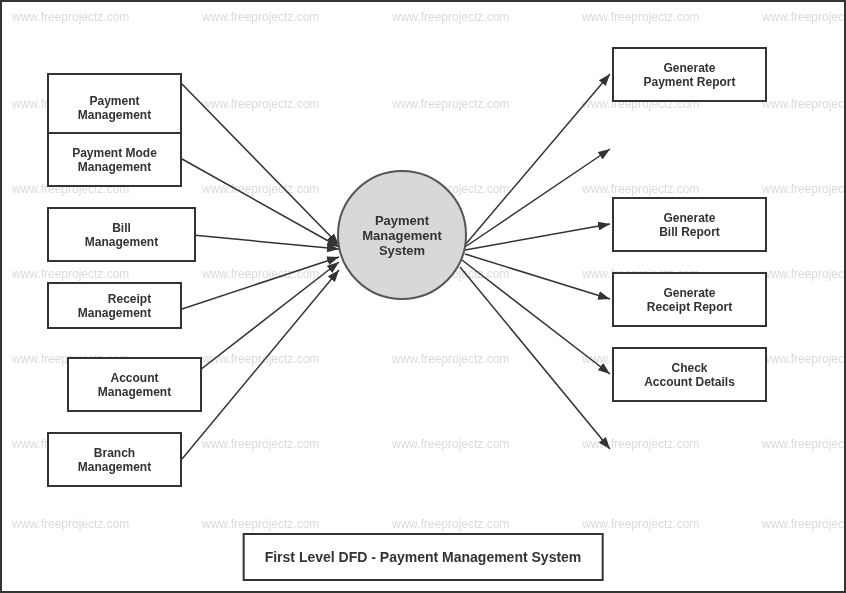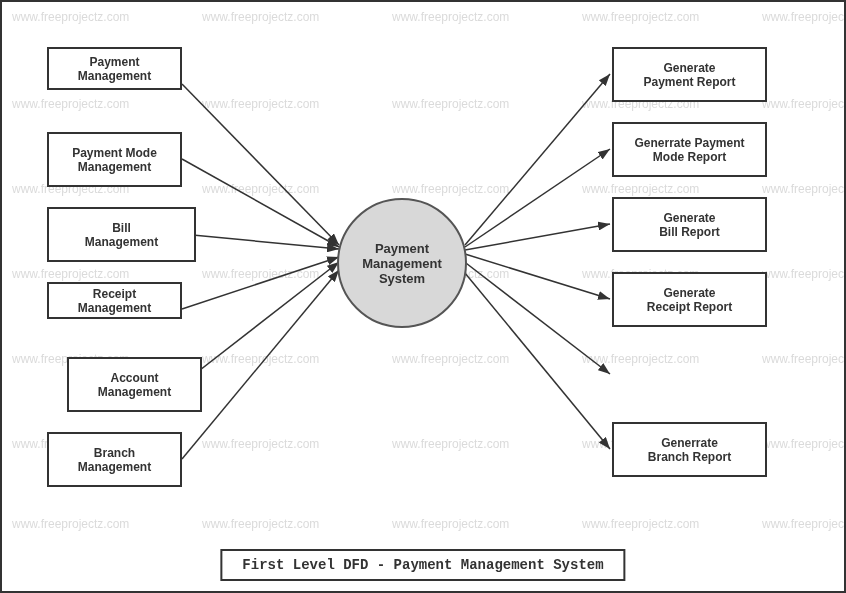--- a/index.html
+++ b/index.html
@@ -71,27 +71,26 @@
       pointer-events: none;
     }
     
     .caption-box {
       position: absolute;
       bottom: 10px;
       left: 50%;
       transform: translateX(-50%);
       border: 2px solid #333;
       background: #fff;
-      padding: 6px 20px;
+      padding: 14px 20px;
       font-size: 14px;
       font-weight: bold;
       color: #333;
       white-space: nowrap;
       z-index: 20;
-      font-family: Liberation Mono, monospace;
     }
   </style>
 </head>
 <body>
 
 <div class="main-container">
 
   <div class="watermark" style="top:8px;left:10px;">www.freeprojectz.com</div>
   <div class="watermark" style="top:8px;left:200px;">www.freeprojectz.com</div>
   <div class="watermark" style="top:8px;left:390px;">www.freeprojectz.com</div>
@@ -159,57 +158,54 @@
 
     <line x1="463" y1="248" x2="608" y2="222" stroke="#333" stroke-width="1.5" marker-end="url(#arrowhead)"></line>
 
     <line x1="463" y1="252" x2="608" y2="297" stroke="#333" stroke-width="1.5" marker-end="url(#arrowhead)"></line>
 
     <line x1="460" y1="258" x2="608" y2="372" stroke="#333" stroke-width="1.5" marker-end="url(#arrowhead)"></line>
 
     <line x1="458" y1="265" x2="608" y2="447" stroke="#333" stroke-width="1.5" marker-end="url(#arrowhead)"></line>
   </svg>
 
-  <div class="dfd-box" style="top:45px;left:45px;width:135px;height:43px;">
+  <div class="dfd-box" style="top:71px;left:45px;width:135px;height:70px;">
     <span>Payment
 Management</span>
   </div>
   <div class="dfd-box" style="top:130px;left:45px;width:135px;height:55px;">
     <span>Payment Mode<br>Management</span>
   </div>
   <div class="dfd-box" style="top:205px;left:45px;width:149px;height:55px;">
     <span>Bill<br>Management</span>
   </div>
-  <div class="dfd-box" style="top:280px;left:45px;width:135px;height:37px;">
+  <div class="dfd-box" style="top:280px;left:45px;width:135px;height:47px;text-align:right;">
     <span>Receipt<br>Management</span>
   </div>
   <div class="dfd-box" style="top:355px;left:45px;width:135px;height:55px;margin-left:20px;">
     <span>Account<br>Management</span>
   </div>
   <div class="dfd-box" style="top:430px;left:45px;width:135px;height:55px;">
     <span>Branch<br>Management</span>
   </div>
 
-  <div class="center-circle" style="left:335px;top:196px;transform:none;">
+  <div class="center-circle" style="left:335px;top:168px;transform:none;">
     <span>Payment Management System</span>
   </div>
 
   <div class="dfd-box" style="top:45px;left:610px;width:155px;height:55px;">
     <span>Generate<br>Payment Report</span>
   </div>
-  <div class="dfd-box" style="top:120px;left:610px;width:155px;height:55px;">
-    <span>Generrate Payment<br>Mode Report</span>
-  </div>
   <div class="dfd-box" style="top:195px;left:610px;width:155px;height:55px;">
     <span>Generate<br>Bill Report</span>
   </div>
   <div class="dfd-box" style="top:270px;left:610px;width:155px;height:55px;">
     <span>Generate<br>Receipt Report</span>
   </div>
-  <div class="dfd-box" style="top:420px;left:610px;width:155px;height:55px;">
-    <span>Generrate<br>Branch Report</span>
+  <div class="dfd-box" style="top:345px;left:610px;width:155px;height:55px;">
+    <span>Check<br>Account Details</span>
   </div>
 
   <div class="caption-box">
     <span>First Level DFD - Payment Management System</span>
   </div>
 
 </div>
 
 </body></html>

